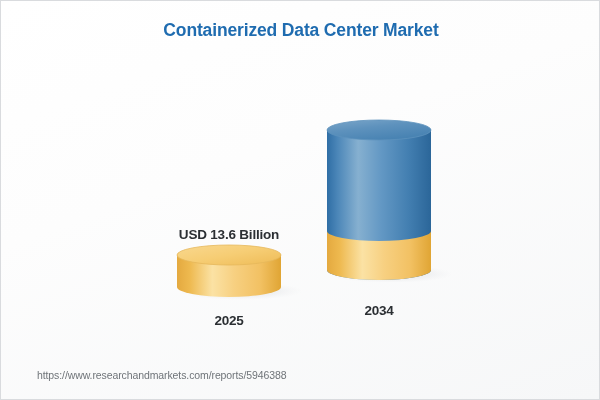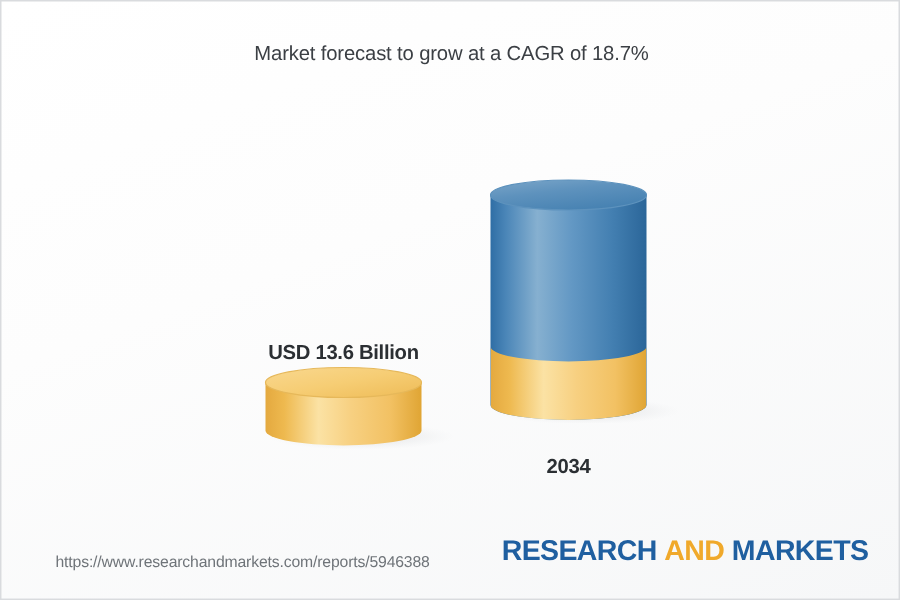--- a/index.html
+++ b/index.html
@@ -144,21 +144,21 @@
     white-space: nowrap;
     margin-top: 1px;
   }
 </style>
 </head>
 <body>
 
 <div id="infographic">
 
   <div class="header">
-    <div class="subtitle">Market forecast to grow at a CAGR of 18.7%</div>
+    <div class="title">Containerized Data Center Market</div>
   </div>
 
   <div class="plot">
 
     <div class="bar-group g2025">
       <div class="value-label">USD 13.6 Billion</div>
 
       <div class="cyl-wrap h2025">
         <svg class="cyl-svg" width="160" height="56" viewBox="0 0 160 56">
           <defs>
@@ -186,20 +186,21 @@
 
           <path d="M 28 11 L 28 43 A 52 10 0 0 0 132 43 L 132 11 Z" fill="url(#yellowBody)"></path>
 
           <path d="M 28 43 A 52 10 0 0 0 132 43 A 52 10 0 0 1 28 43 Z" fill="#d89e31" opacity="0.35"></path>
 
           <ellipse cx="80" cy="11" rx="52" ry="10" fill="url(#yellowTop)"></ellipse>
           <ellipse cx="80" cy="11" rx="52" ry="10" fill="none" stroke="#e6b85a" stroke-width="0.8"></ellipse>
         </svg>
       </div>
 
+      <div class="year-label y2025">2025</div>
     </div>
 
     <div class="bar-group g2034">
 
       <div class="cyl-wrap h2034">
         <svg class="cyl-svg" width="160" height="192" viewBox="0 0 160 192">
           <defs>
             <linearGradient id="blueBody" x1="0" y1="0" x2="1" y2="0">
               <stop offset="0%" stop-color="#2f6ea5"></stop>
               <stop offset="10%" stop-color="#4b86b8"></stop>
@@ -248,19 +249,16 @@
 
       <div class="year-label y2034">2034</div>
     </div>
 
   </div>
 
   <div class="footer">
     <a class="footer-url" style="text-decoration:none;color:#6f7479;">https://www.researchandmarkets.com/reports/5946388</a>
 
     <div class="logo">
-      <div class="logo-main">
-        <span class="logo-word-research">RESEARCH</span><span style="display:inline-block;width:5px;"></span><span class="logo-word-and">AND</span><span style="display:inline-block;width:5px;"></span><span class="logo-word-markets">MARKETS</span>
-      </div>
     </div>
   </div>
 
 </div>
 
 </body></html>

